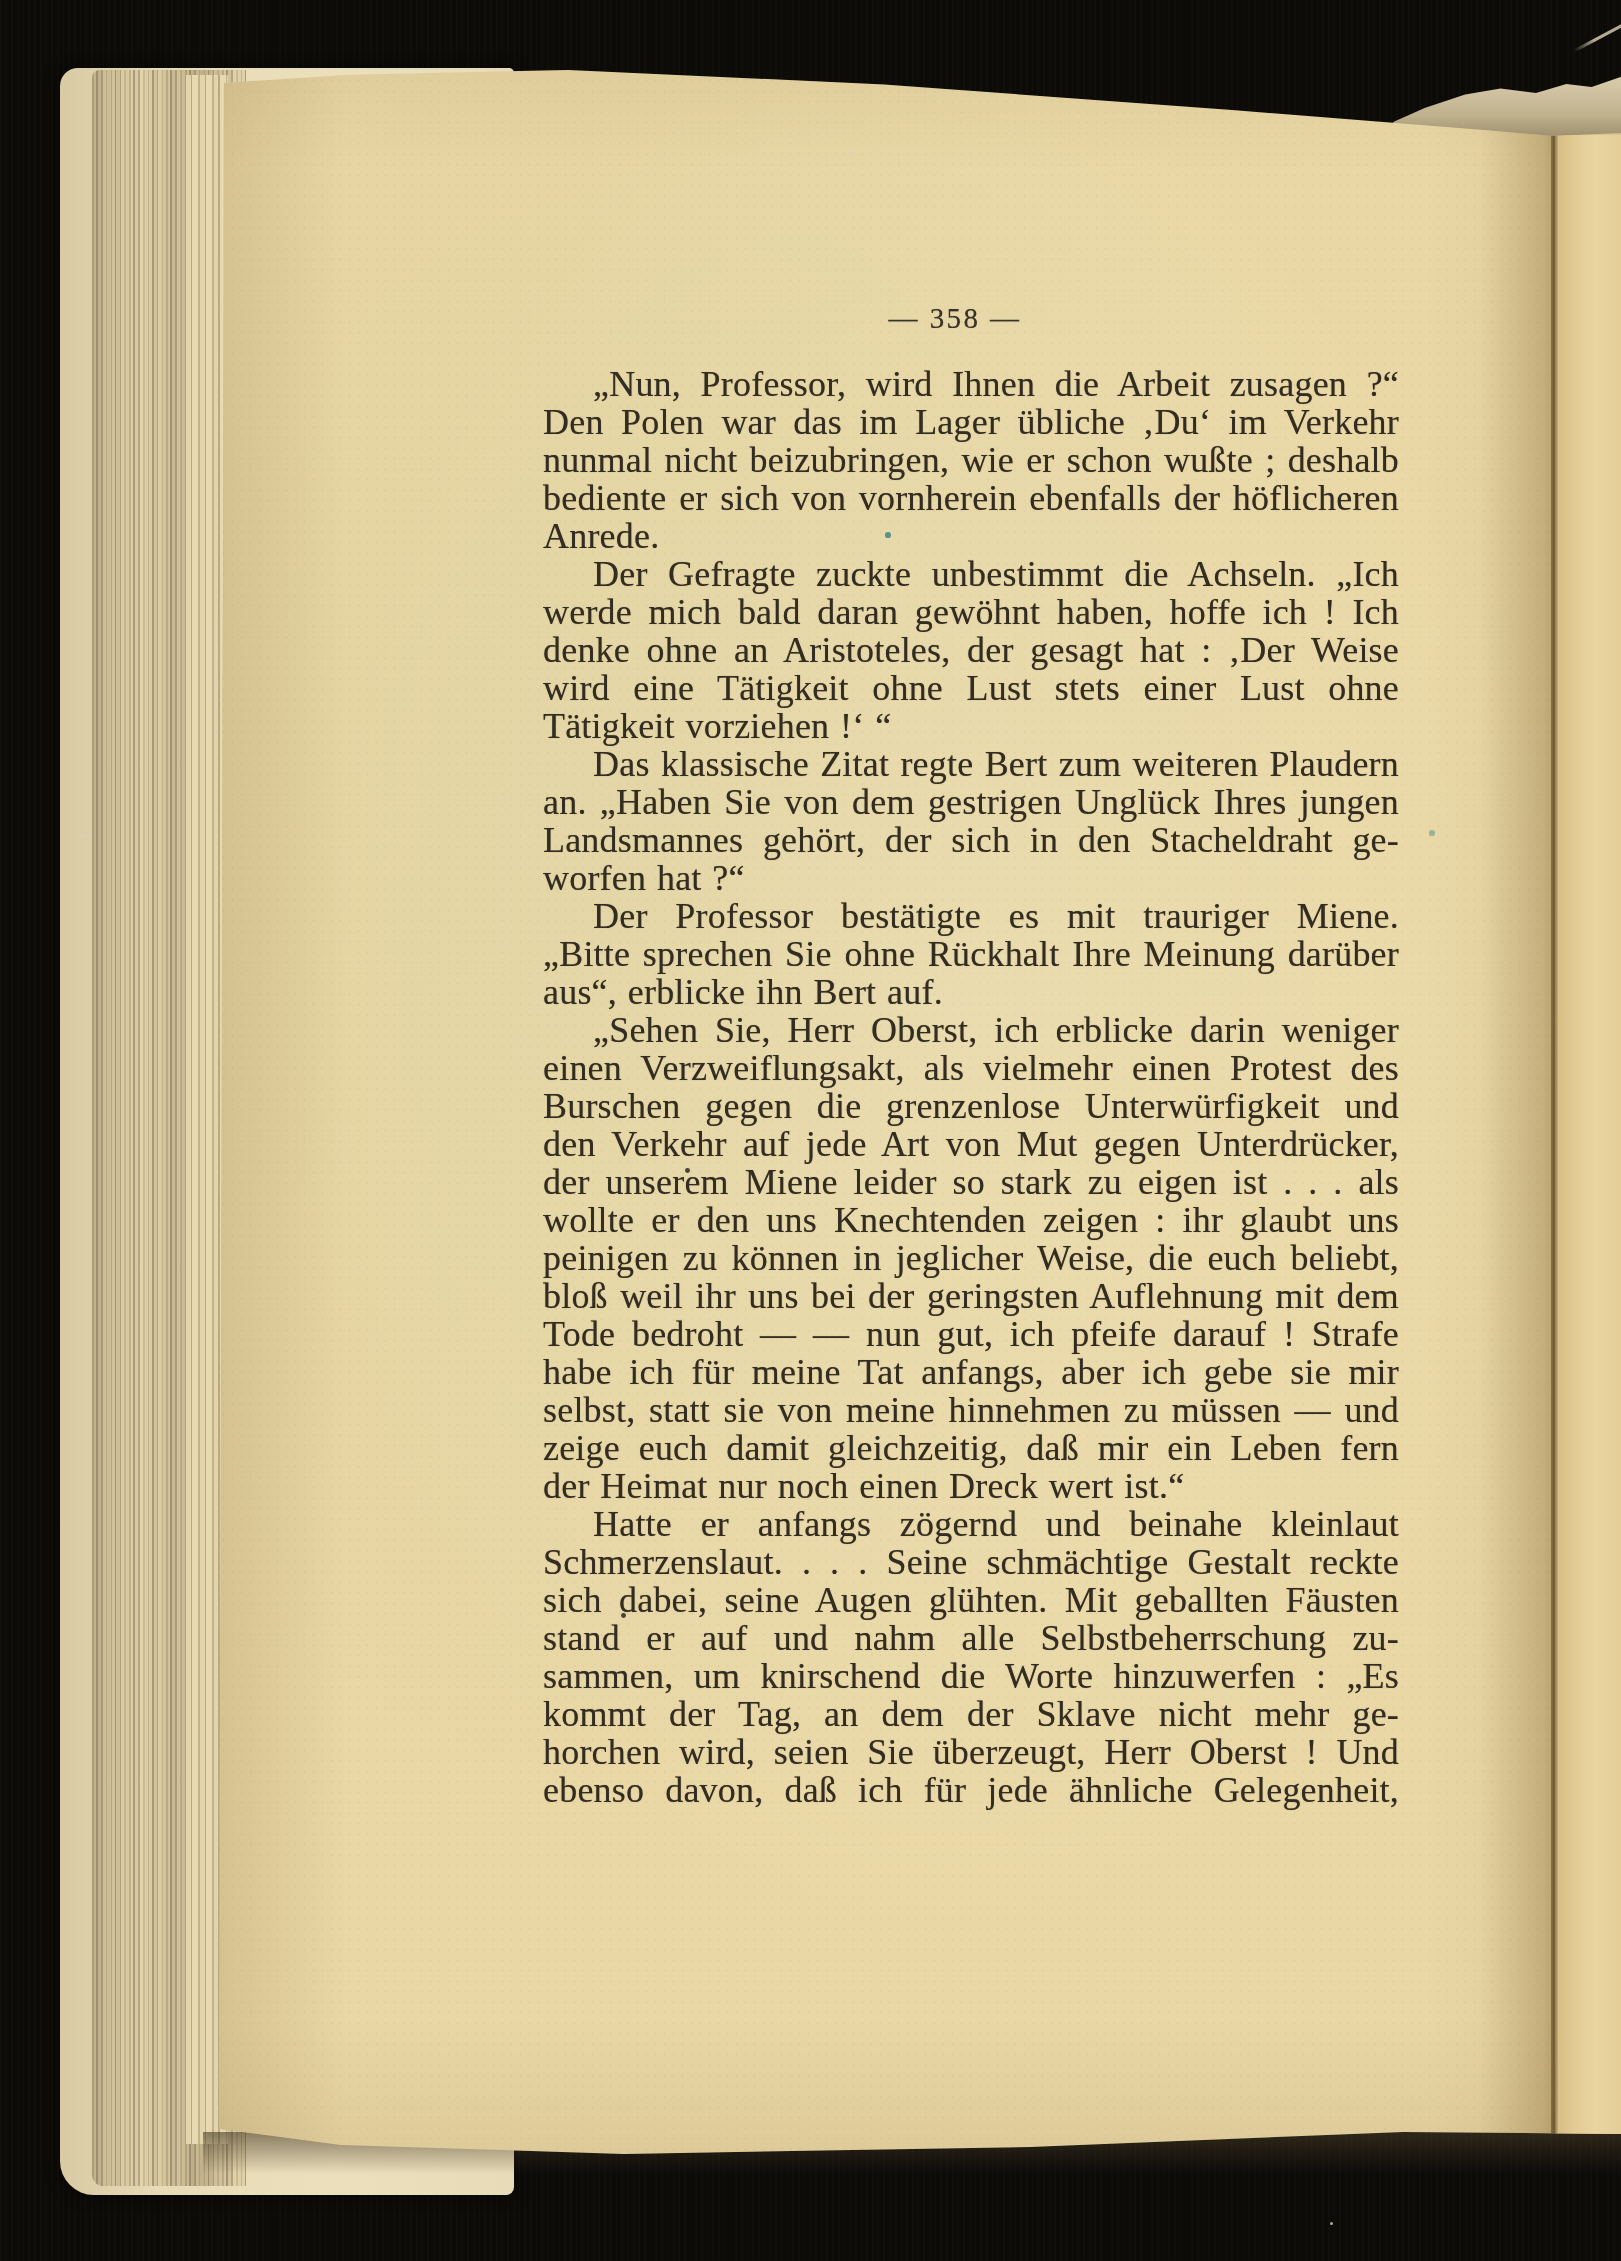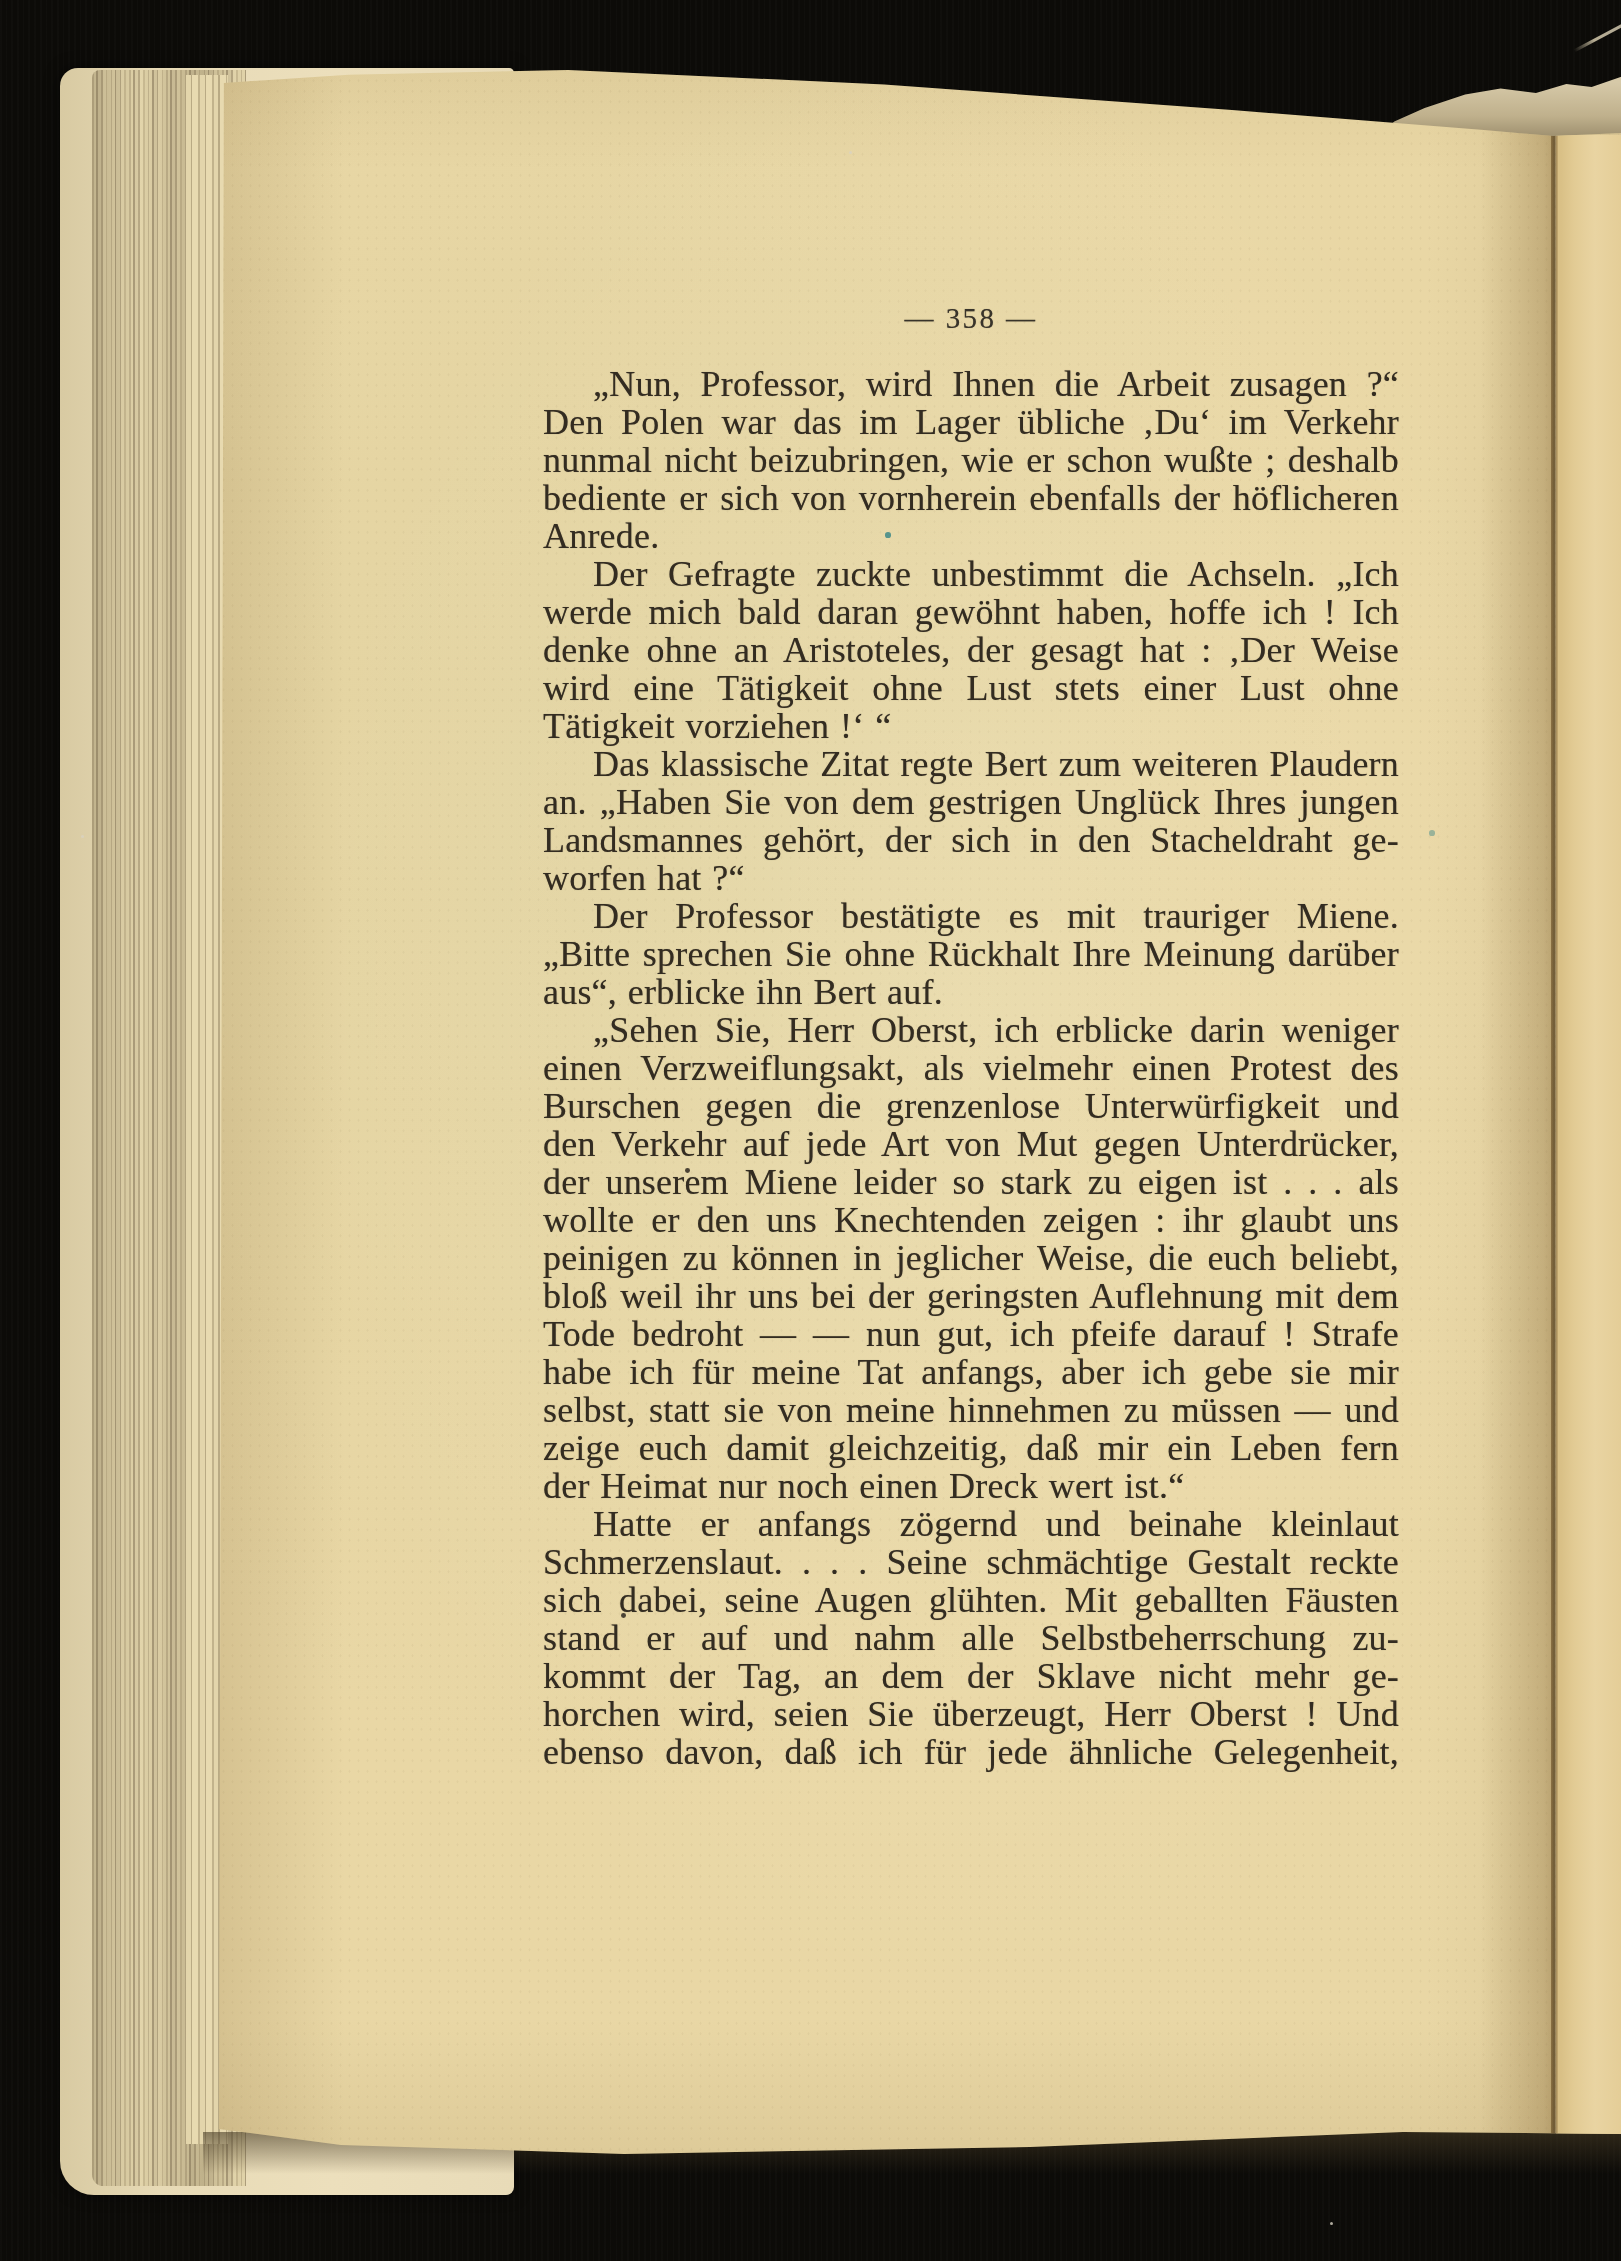--- a/index.html
+++ b/index.html
@@ -65,21 +65,21 @@
   
   .fold-shade{position:absolute;left:1261px;top:65px;width:75px;height:2007px;
     background:linear-gradient(90deg,rgba(0,0,0,0),rgba(125,95,45,0.28) 85%,rgba(125,95,45,0.4));}
   .fold{position:absolute;left:1332px;top:68px;width:6.5px;height:2003px;
     background:linear-gradient(90deg,rgba(90,62,20,0.50),rgba(50,32,8,0.55) 45%,rgba(150,115,60,0.25));}
   
   .adjacent{position:absolute;left:1337px;top:70px;width:66px;height:1999px;
     background:linear-gradient(90deg,#d9c086 0 4.9px,#e2cb94 18px,#e9d4a2 39px,#e4cd97);}
 
   
-  .pagehead{position:absolute;left:324px;top:237px;width:856px;
+  .pagehead{position:absolute;left:308px;top:237px;width:856px;
     text-align:center;font-size:29px;color:#38332a;letter-spacing:2.4px;
     text-shadow:0 0 0.8px rgba(51,44,33,0.5);}
   .text{position:absolute;left:324px;top:300px;width:856px;
     font-size:36px;line-height:38px;color:#332c21;word-spacing:1.6px;
     letter-spacing:0.2px;text-shadow:0 0 0.8px rgba(51,44,33,0.5);}
   .line{text-align:justify;text-align-last:justify;height:38px;overflow:visible;}
   .line.indent{padding-left:50px;}
   .line.last{text-align-last:left;}
 
   .speck{position:absolute;border-radius:50%;}
@@ -145,20 +145,21 @@
           <div class="line">habe ich für meine Tat anfangs, aber ich gebe sie mir</div>
           <div class="line">selbst, statt sie von meine hinnehmen zu müssen — und</div>
           <div class="line">zeige euch damit gleichzeitig, daß mir ein Leben fern</div>
           <div class="line last">der Heimat nur noch einen Dreck wert ist.“</div>
         </div>
         <div>
           <div class="line indent">Hatte er anfangs zögernd und beinahe kleinlaut</div>
           <div class="line">Schmerzenslaut. . . .  Seine schmächtige Gestalt reckte</div>
           <div class="line">sich dabei, seine Augen glühten.  Mit geballten Fäusten</div>
           <div class="line">stand er auf und nahm alle Selbstbeherrschung zu-</div>
+          <div class="line">sammen, um knirschend die Worte hinzuwerfen : „Es</div>
           <div class="line">kommt der Tag, an dem der Sklave nicht mehr ge-</div>
           <div class="line">horchen wird, seien Sie überzeugt, Herr Oberst !  Und</div>
           <div class="line">ebenso davon, daß ich für jede ähnliche Gelegenheit,</div>
         </div>
       </div>
 
     <span class="speck teal" style="left:666px;top:467px"></span>
     <span class="speck dark" style="left:466px;top:1103px"></span>
     <span class="speck dark" style="left:402px;top:1548px"></span>
     <span class="speck teal" style="left:1210px;top:765px;opacity:.55"></span>

